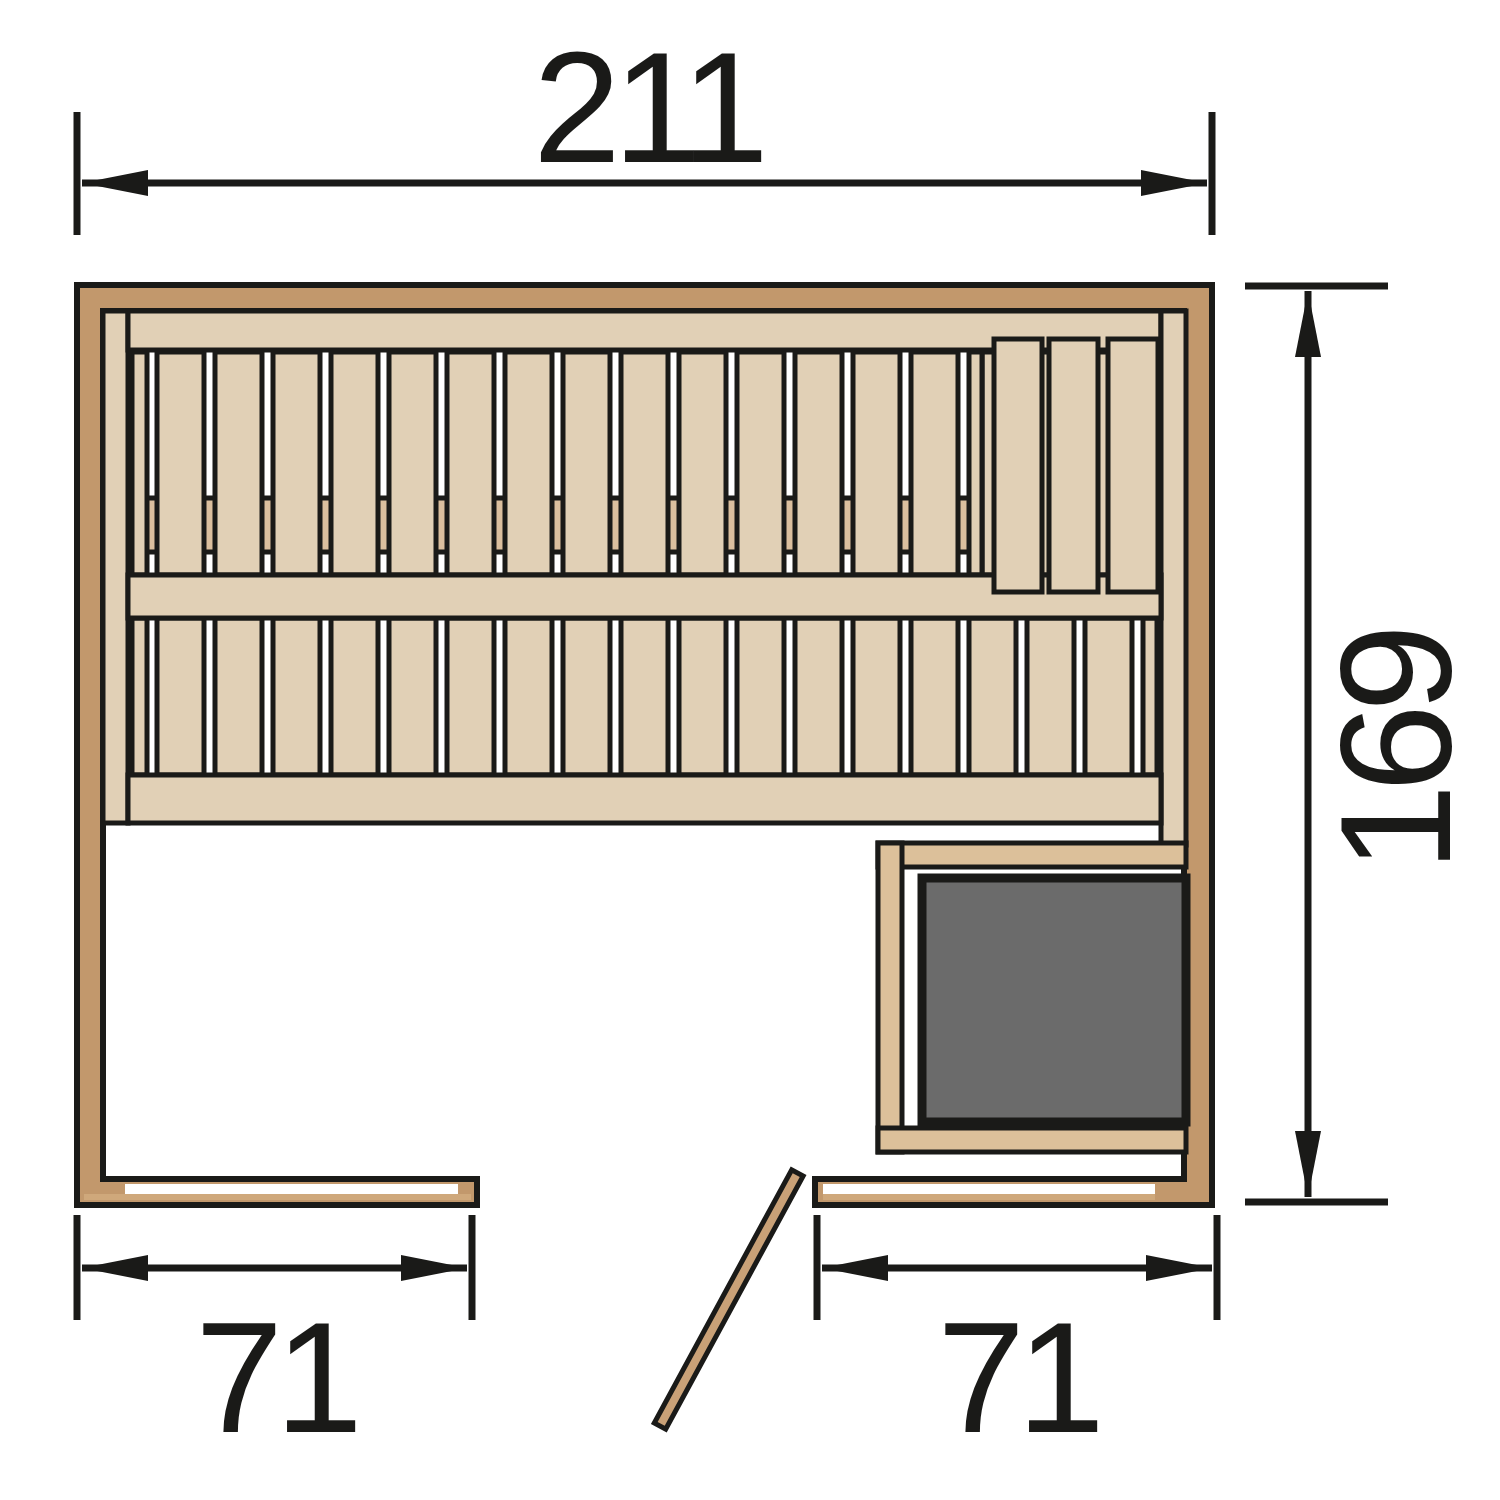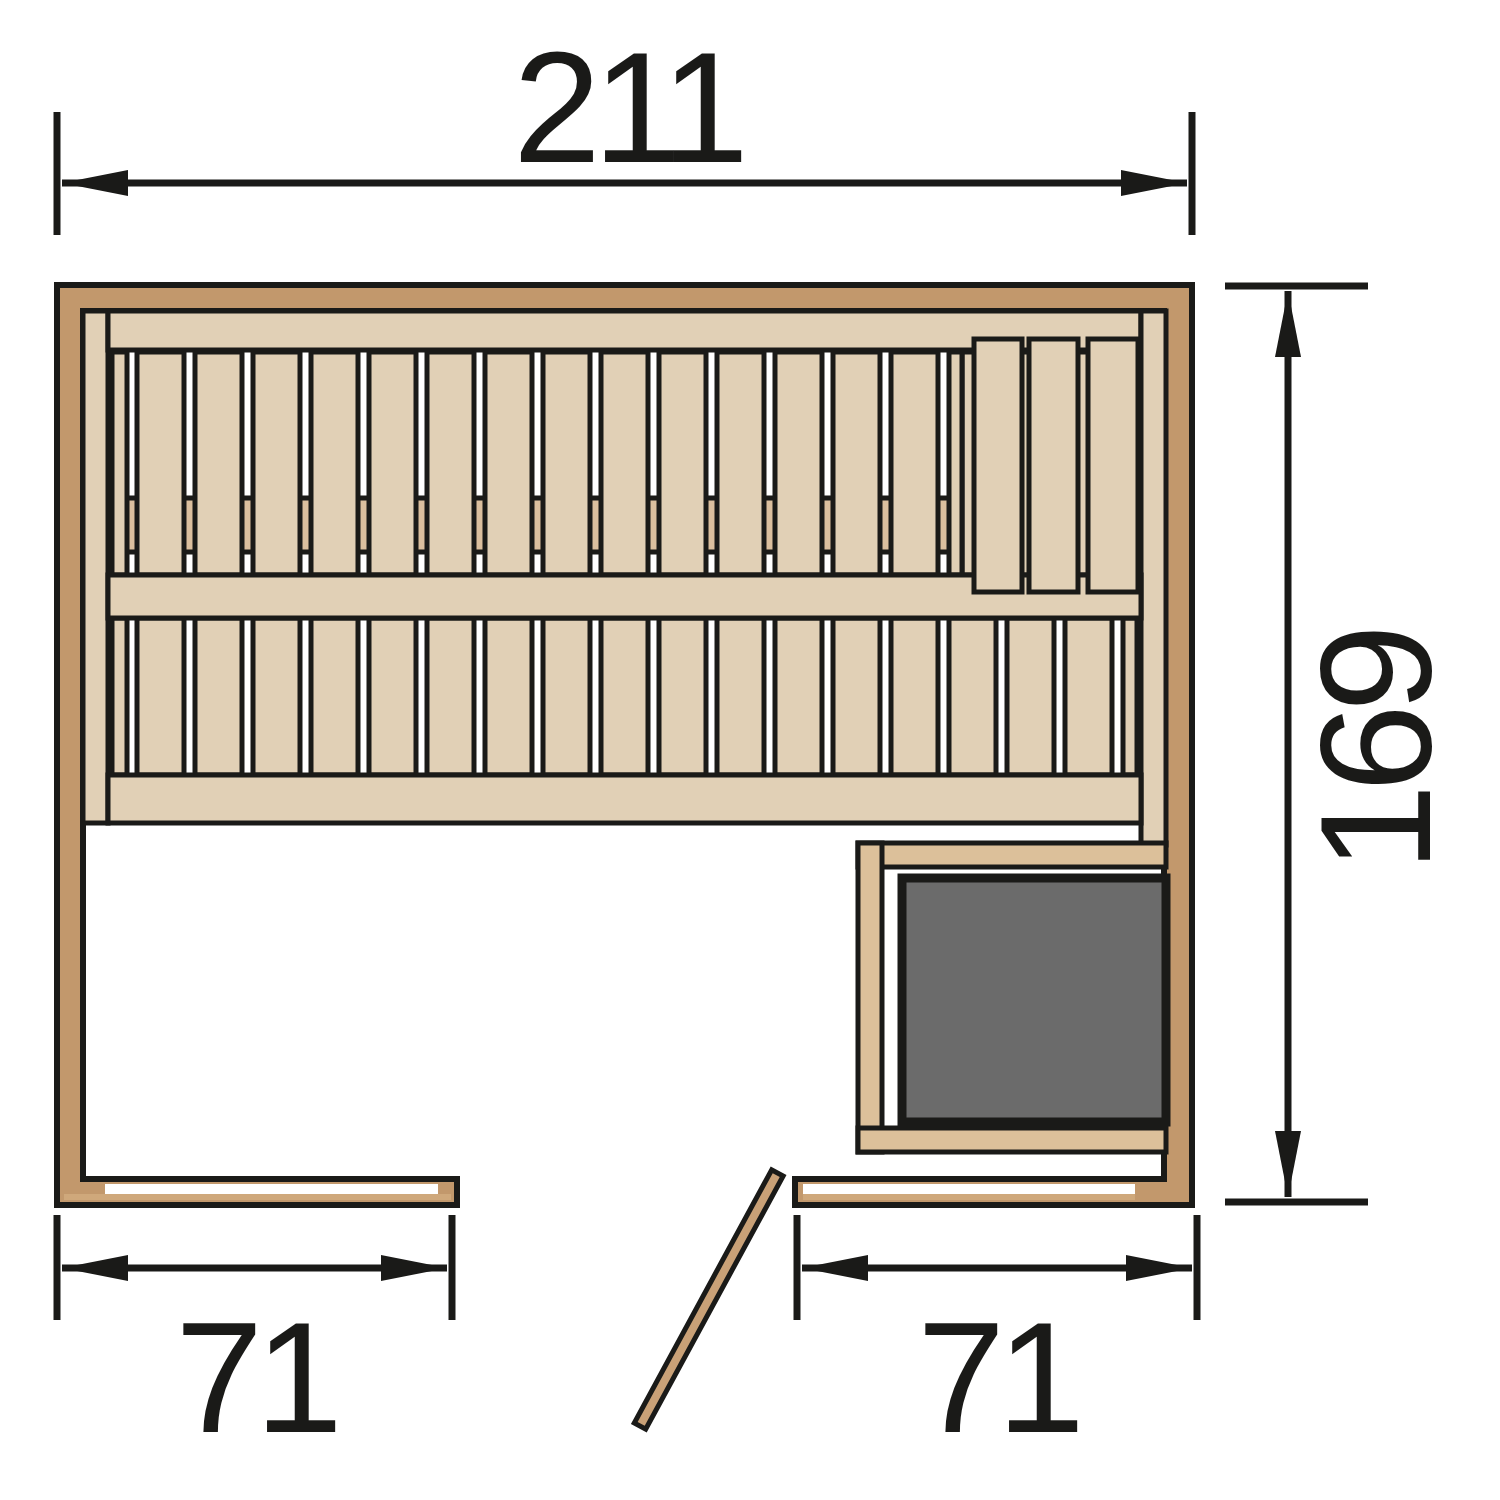--- a/index.html
+++ b/index.html
@@ -1,17 +1,17 @@
 <!DOCTYPE html>
 <html style="--bg: #ffffff; --line: #1a1a18; --wall: #c2986c; --bench: #e1d0b6; --support: #dbbf9e; --guard: #dcc09a; --heater: #6b6b6b; --door: #c9a177; --lining: #ffffff; --strip: #cfa87b;"><head>
 <meta charset="utf-8">
 <style>
   html,body{margin:0;padding:0;background:#ffffff;}
   .stage{width:1248px;height:1500px;position:relative;background:var(--bg,#fff);
-         font-family:"Liberation Sans", sans-serif;}
+         font-family:"Liberation Sans", sans-serif;padding-left:20px;}
   svg{display:block;}
   .wall          {fill:var(--wall);stroke:var(--line);stroke-width:6;stroke-linejoin:miter;}
   .wood          {fill:var(--bench);stroke:var(--line);stroke-width:5;}
   .slat          {fill:var(--bench);stroke:var(--line);stroke-width:5;}
   .support-band  {fill:var(--support);stroke:var(--line);stroke-width:5;}
   .guard         {fill:var(--guard);stroke:var(--line);stroke-width:5;}
   .heater-box    {fill:var(--heater);stroke:var(--line);stroke-width:9;}
   .door-board    {fill:var(--door);stroke:var(--line);stroke-width:5;}
   .lining        {fill:var(--lining);}
   .strip         {fill:var(--strip);}

